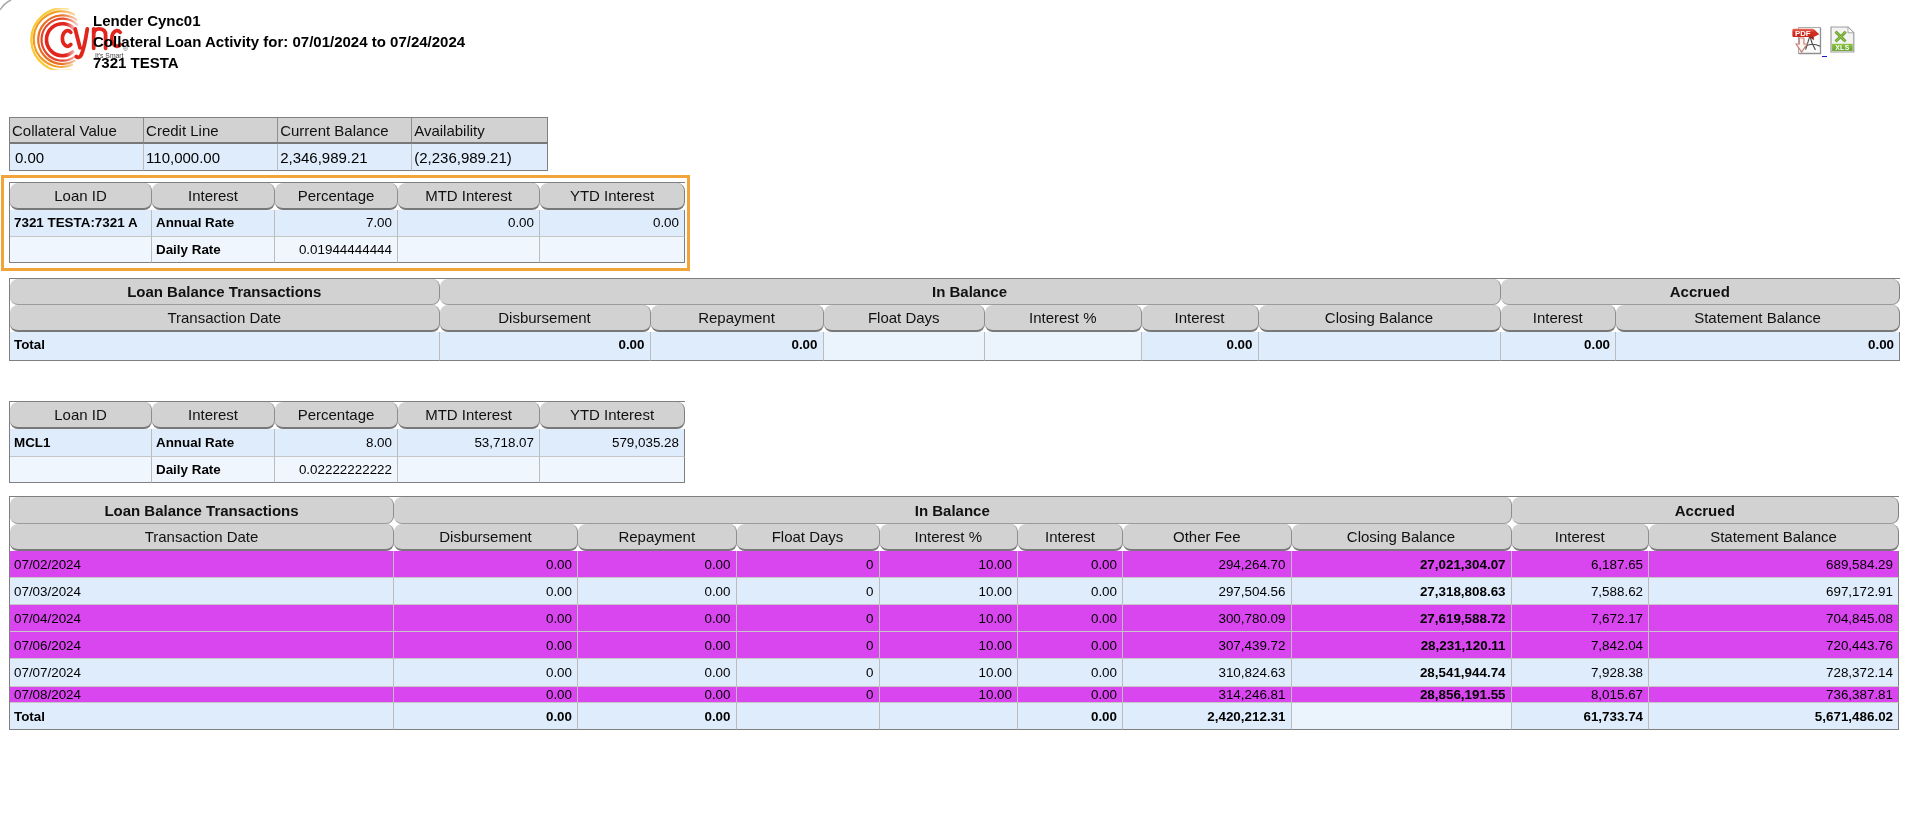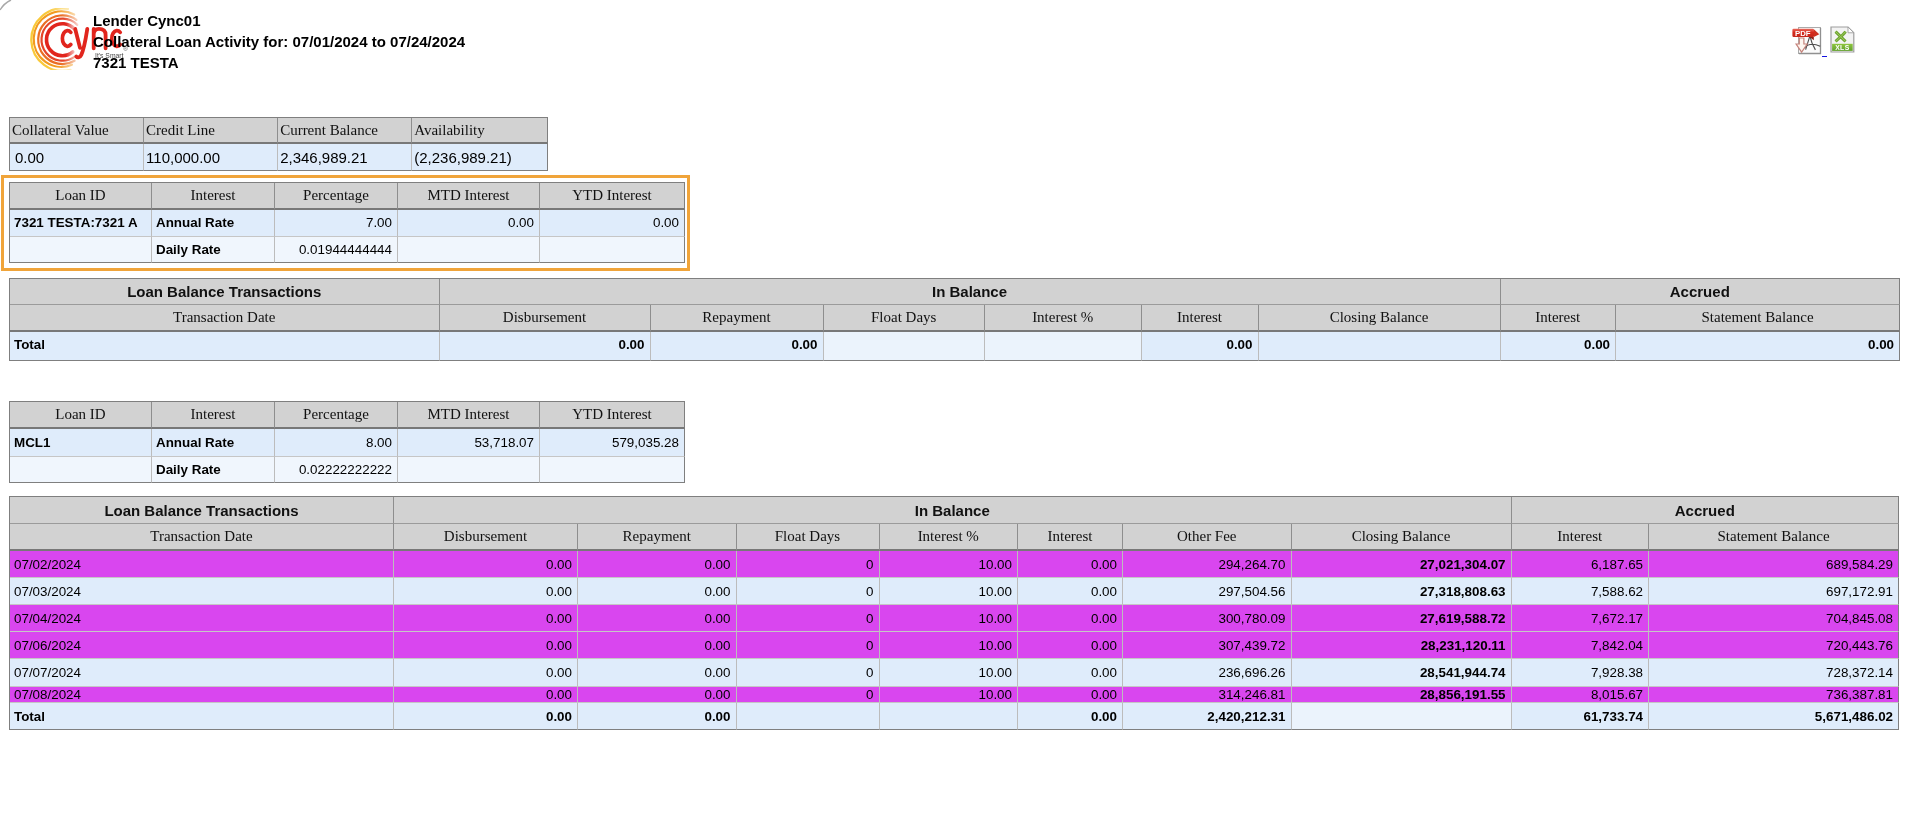--- a/index.html
+++ b/index.html
@@ -1,30 +1,30 @@
 <!DOCTYPE html>
 <html><head>
 <meta charset="utf-8">
 <style>
 html,body{margin:0;padding:0;background:#fff;}
 body{width:1907px;height:822px;position:relative;font-family:"Liberation Sans",sans-serif;overflow:hidden;}
 .abs{position:absolute;}
 table{border-collapse:separate;border-spacing:0;table-layout:fixed;position:absolute;border-top:1.3px solid #7f7f7f;border-left:1.3px solid #7f7f7f;}
 td,th{box-sizing:border-box;overflow:hidden;white-space:nowrap;padding:0 4px;vertical-align:middle;}
 th{border-right:1px solid #8e8e8e;border-bottom:1px solid #9b9b9b;background:#d2d2d2;font-weight:normal;font-size:15px;color:#111;}
-th.hb{border-bottom:2px solid #787878;font-family:Liberation Serif, serif;}
+th.hb{border-bottom:2px solid #787878;}
 td{border-right:1px solid #bcbcbc;border-bottom:1px solid #c6c6c6;font-size:13.4px;color:#000;}
 td.lastc,th.lastc{border-right:1.3px solid #7f7f7f;}
 tr.lastr td{border-bottom:1.3px solid #7f7f7f;}
 .blue{background:#dfecfb;}
 .pale{background:#f0f6fd;}
 .vpale{background:#d946ef;}
 .bpale{background:#ebf3fc;}
 .r{text-align:right;padding-right:5px;}
-.c{text-align:center;}
+.c{text-align:center;border-radius:8px;}
 .b{font-weight:bold;}
 
 #title{position:absolute;left:93px;right:0;top:10px;text-align:left;font-size:15px;font-weight:bold;line-height:21px;color:#000;}
 
 #obox{position:absolute;left:1px;top:175px;width:682.5px;height:89.5px;border:3.5px solid #f0a43a;}
 </style>
 </head>
 <body>
 
 <svg class="abs" style="left:0;top:0" width="18" height="14" viewBox="0 0 18 14">
@@ -330,21 +330,21 @@
         <td class="vpale r">7,842.04</td>
         <td class="vpale r lastc">720,443.76</td>
       </tr>
 <tr style="height:28px">
         <td class="blue">07/07/2024</td>
         <td class="blue r">0.00</td>
         <td class="blue r">0.00</td>
         <td class="blue r">0</td>
         <td class="blue r">10.00</td>
         <td class="blue r">0.00</td>
-        <td class="blue r">236,696.26</td>
+        <td class="blue r">310,824.63</td>
         <td class="blue r b">28,541,944.74</td>
         <td class="blue r">7,928.38</td>
         <td class="blue r lastc">728,372.14</td>
       </tr>
 <tr style="height:14px">
         <td class="vpale">07/08/2024</td>
         <td class="vpale r">0.00</td>
         <td class="vpale r">0.00</td>
         <td class="vpale r">0</td>
         <td class="vpale r">10.00</td>

